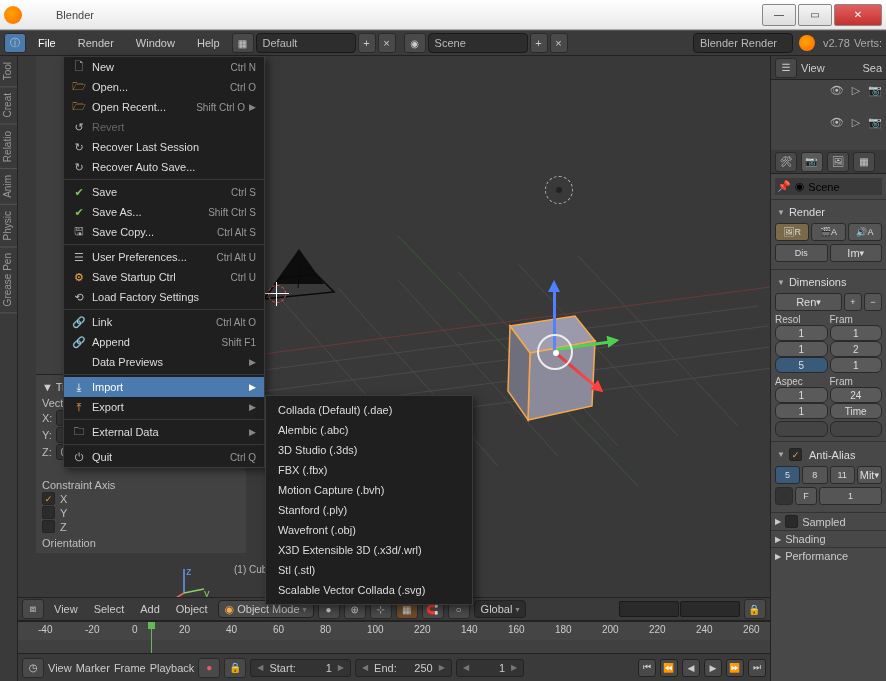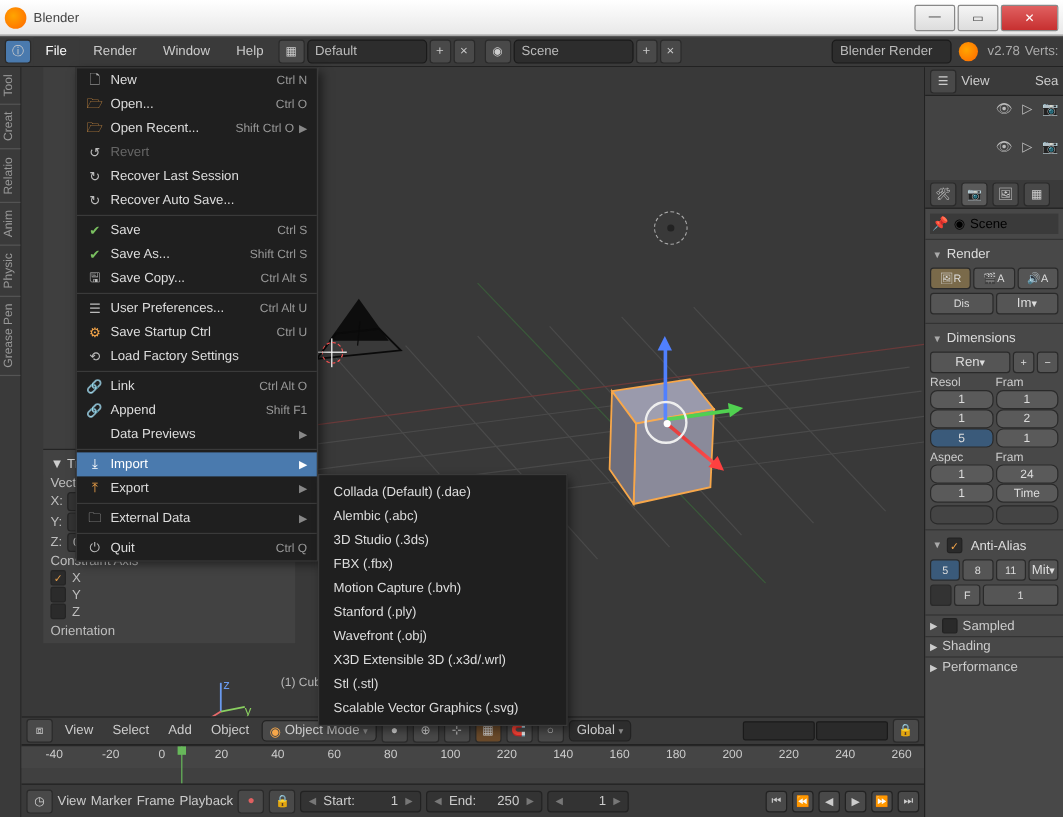--- a/index.html
+++ b/index.html
@@ -1,17 +1,17 @@
 <!DOCTYPE html>
 <html><head>
 <meta charset="utf-8">
 <style>
 * { margin: 0; padding: 0; box-sizing: border-box; font-family: Arial, sans-serif; font-size: 11px; }
 body { background: #4a4a4a; width: 886px; height: 681px; overflow: hidden; position: relative; }
-.titlebar { height: 30px; background: linear-gradient(#fff,#e8e8e8); border-bottom: 1px solid #aaa; display: flex; align-items: center; padding: 0 4px; }
+.titlebar { height: 30px; background: linear-gradient(#fff,#e8e8e8); border-bottom: 1px solid #aaa; display: flex; align-items: center; padding: 0 4px; gap: 28px; }
 .titlebar .logo { width: 18px; height: 18px; background: radial-gradient(circle at 40% 40%, #ffa500, #ff6600); border-radius: 50%; margin-right: 6px; }
 .titlebar .title { flex: 1; color: #444; }
 .winbtns { display: flex; gap: 2px; }
 .winbtn { width: 34px; height: 22px; border: 1px solid #888; background: linear-gradient(#f5f5f5,#ddd); display: flex; align-items: center; justify-content: center; font-size: 10px; color: #333; border-radius: 2px; }
 .winbtn.close { background: linear-gradient(#e06060,#c73030); color: #fff; width: 48px; }
 
 .topbar { height: 26px; background: #3a3a3a; border-top: 1px solid #555; border-bottom: 1px solid #222; display: flex; align-items: center; padding: 0 4px; gap: 2px; }
 .iconbtn { width: 22px; height: 20px; background: #494949; border: 1px solid #2a2a2a; border-radius: 3px; display: inline-flex; align-items: center; justify-content: center; color: #ccc; font-size: 10px; }
 .iconbtn.blue { background: #4a7aae; }
 .menulabel { color: #ccc; padding: 0 10px; height: 24px; display: inline-flex; align-items: center; }
@@ -318,21 +318,21 @@
           <div class="finput"></div>
         </div>
       <div class="frow">
           <span>Y:</span>
           <div class="finput"></div>
         </div>
       <div class="frow">
           <span>Z:</span>
           <div class="finput">0.000</div>
         </div>
-      <div style="margin-top:2px">Constraint Axis</div>
+      <div style="margin-top:19px">Constraint Axis</div>
       <div class="ck">
           <div class="chk">✓</div>
           <span>X</span>
         </div>
       <div class="ck">
           <div class="chk"></div>
           <span>Y</span>
         </div>
       <div class="ck">
           <div class="chk"></div>
@@ -445,21 +445,21 @@
     <div class="submenu">
       <div class="smi">Collada (Default) (.dae)</div>
       <div class="smi">Alembic (.abc)</div>
       <div class="smi">3D Studio (.3ds)</div>
       <div class="smi">FBX (.fbx)</div>
       <div class="smi">Motion Capture (.bvh)</div>
       <div class="smi">Stanford (.ply)</div>
       <div class="smi">Wavefront (.obj)</div>
       <div class="smi">X3D Extensible 3D (.x3d/.wrl)</div>
       <div class="smi">Stl (.stl)</div>
-      <div class="smi">Scalable Vector Graphics (.svg)</div>
+      <div class="smi">Scalable Vector Collada (.svg)</div>
     </div>
   </div>
 
   <div class="rightpanel">
     <div class="rp-hdr">
       <div class="iconbtn">☰</div>
       <span>View</span>
       <span style="margin-left:auto">Sea</span>
     </div>
     <div class="rp-outl">

